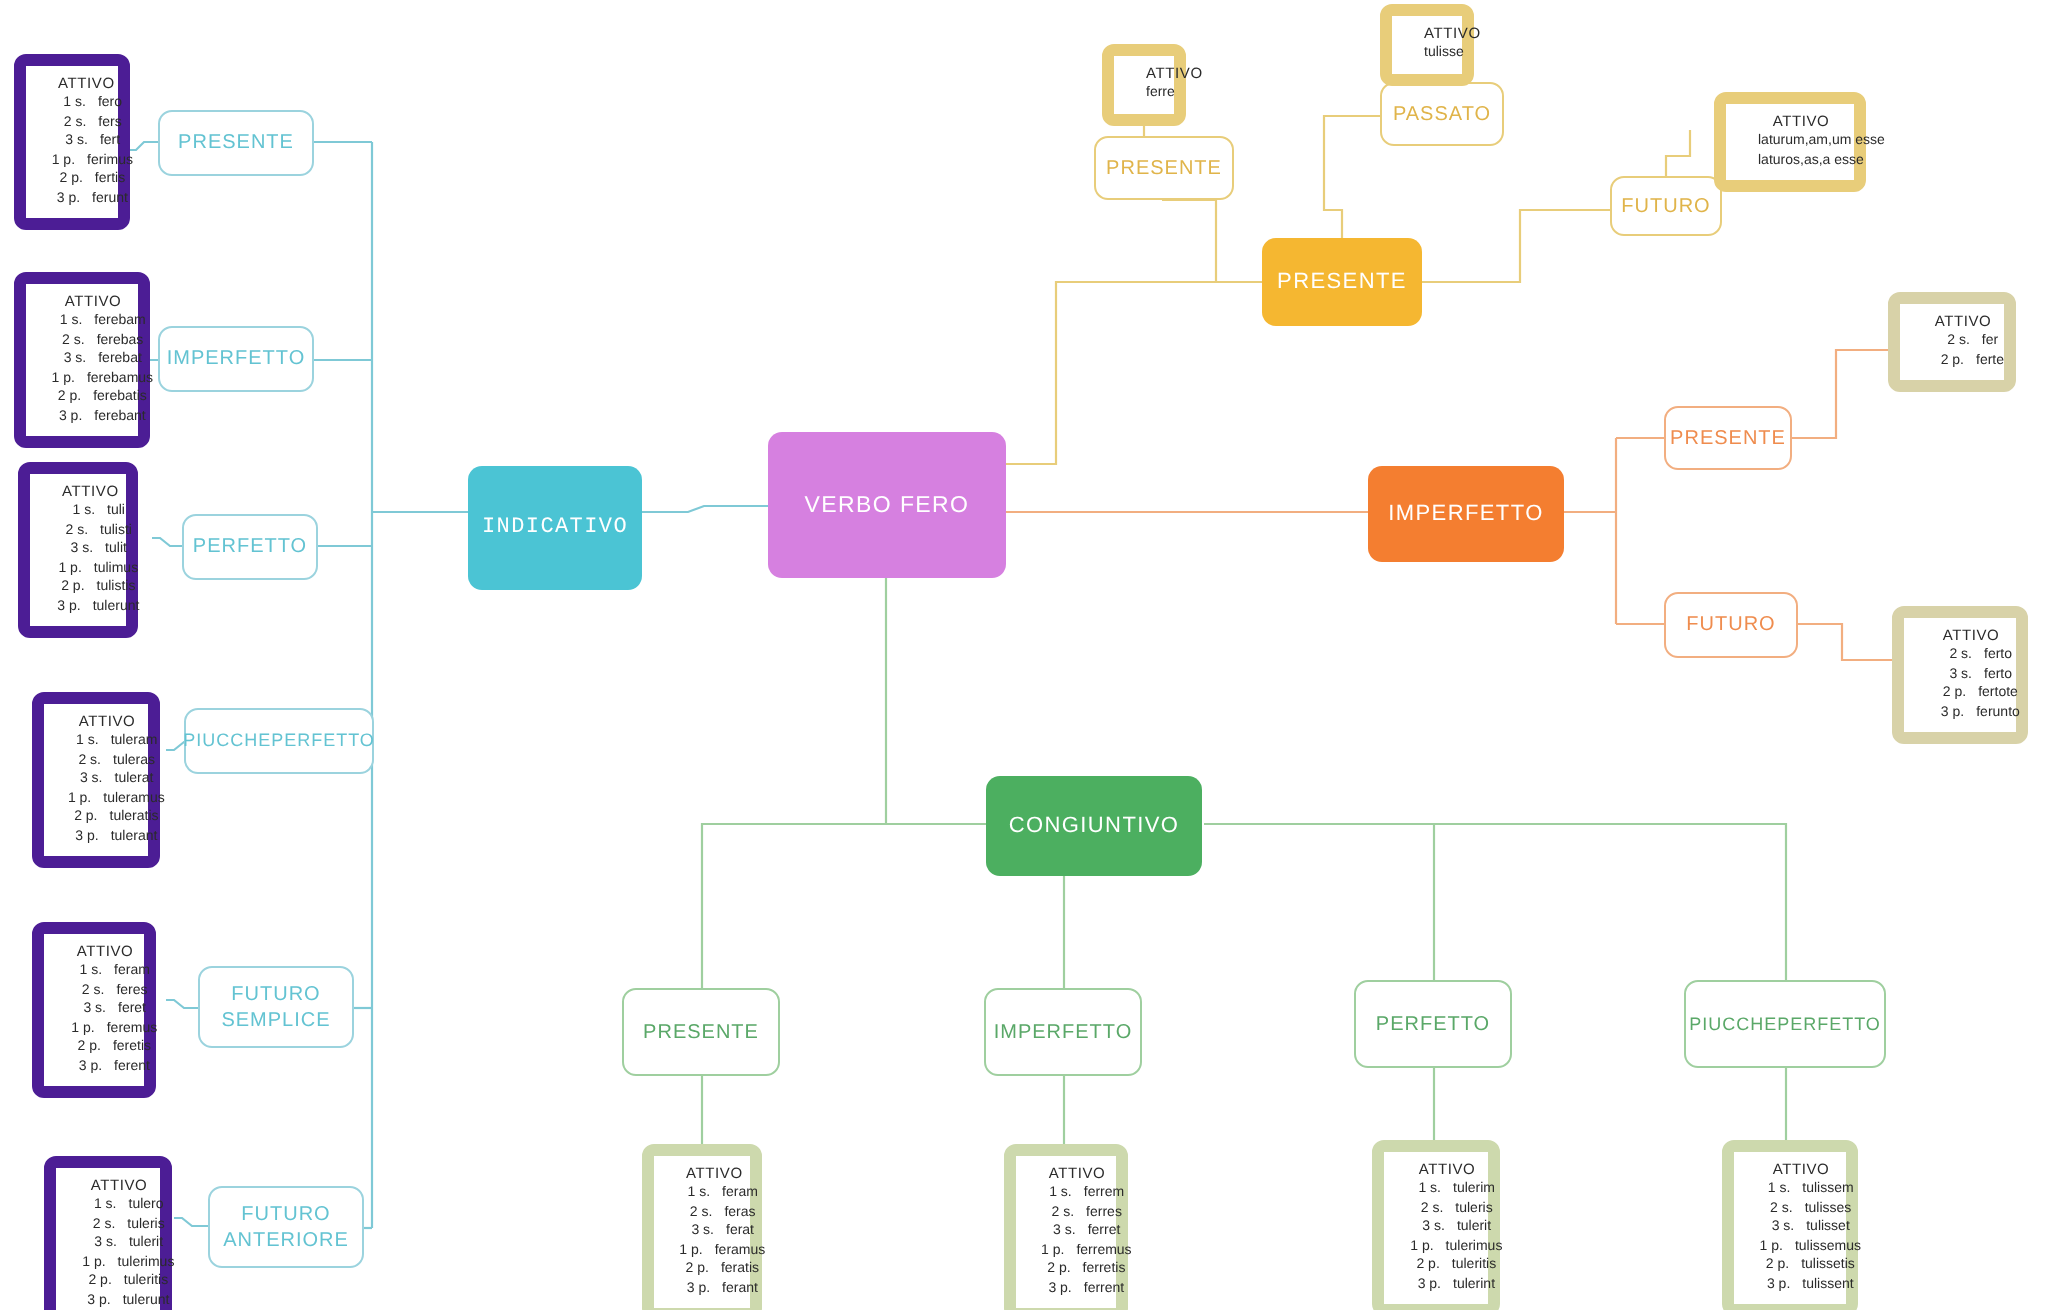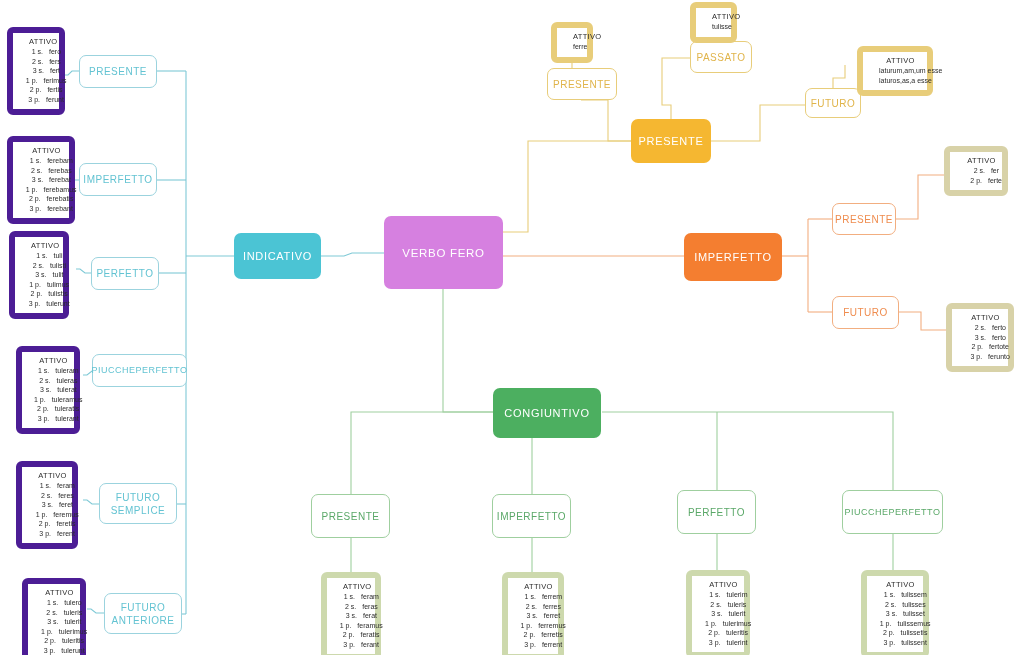--- a/index.html
+++ b/index.html
@@ -176,21 +176,21 @@
         <path d="M717 534 L717 570"></path>
         <path d="M893 534 L893 570"></path>
       </g>
     </g>
   </svg>
 
   <div class="node filled root" style="left:384px; top:216px; width:119px; height:73px; background:#d680e0;">
     <span class="lbl">VERBO FERO</span>
   </div>
 
-  <div class="node filled" style="left:234px; top:233px; width:87px; height:46px; background:#4bc4d4;">
+  <div class="node filled" style="left:234px; top:233px; width:87px; height:62px; background:#4bc4d4;font-family:Liberation Mono, monospace;">
     <span class="lbl">INDICATIVO</span>
   </div>
 
   <div class="node outline" style="left:79px; top:55px; width:78px; height:33px; border-color:#9bd3de;">
     <span class="lbl" style="color:#63c3d2;">PRESENTE</span>
   </div>
   <div class="node outline" style="left:79px; top:163px; width:78px; height:33px; border-color:#9bd3de;">
     <span class="lbl" style="color:#63c3d2;">IMPERFETTO</span>
   </div>
   <div class="node outline" style="left:91px; top:257px; width:68px; height:33px; border-color:#9bd3de;">

